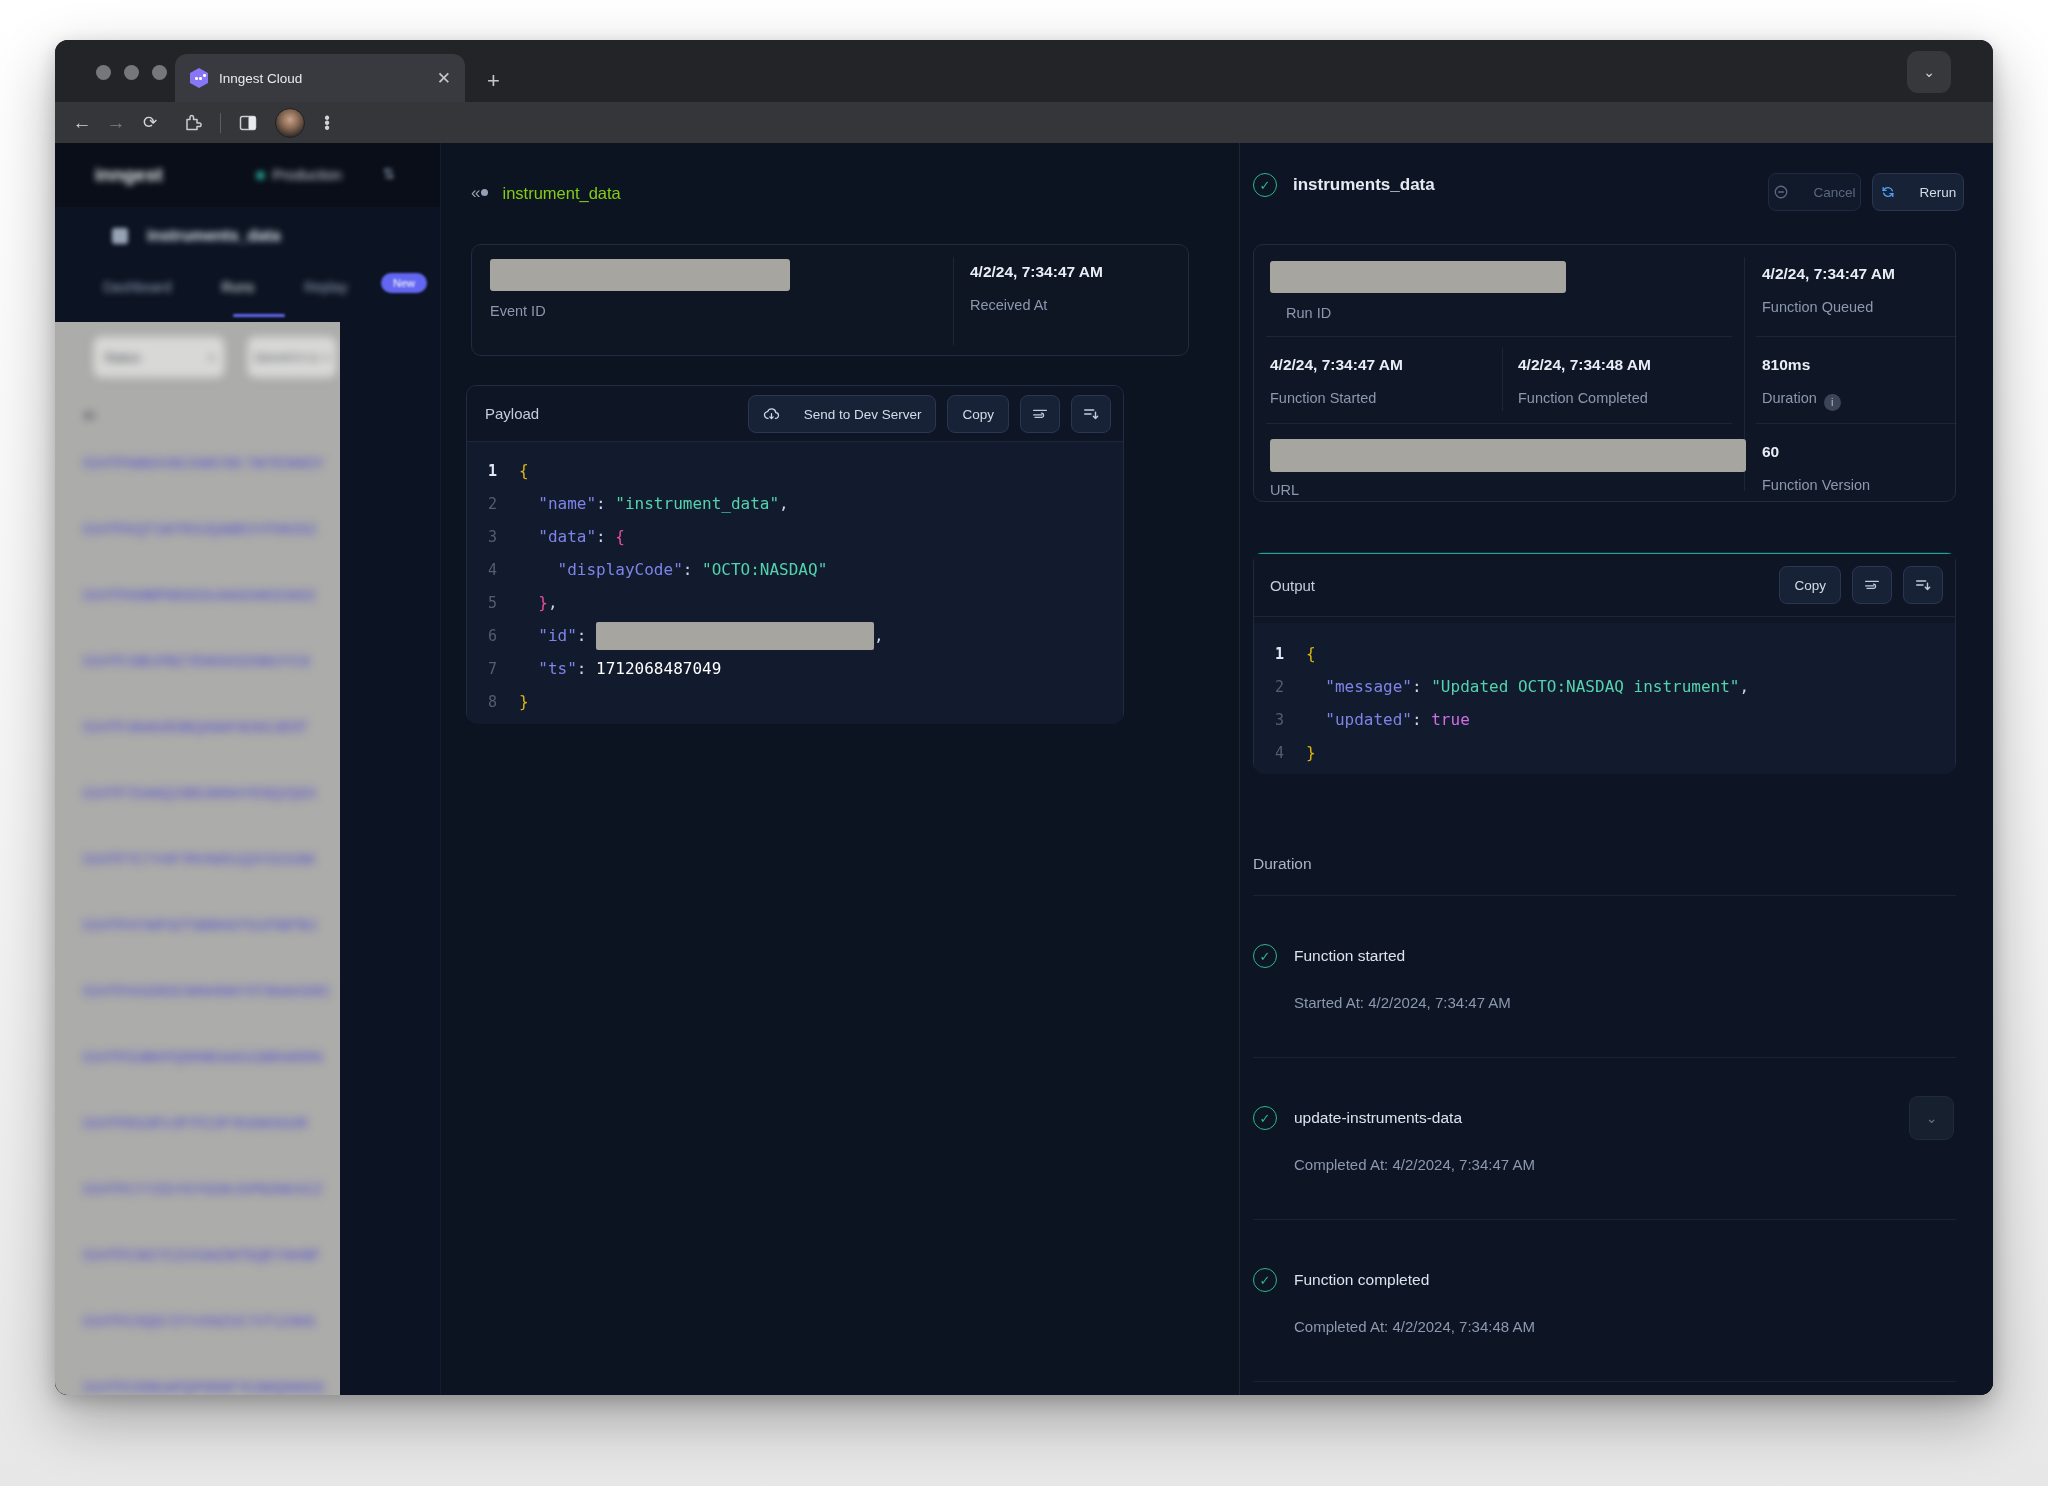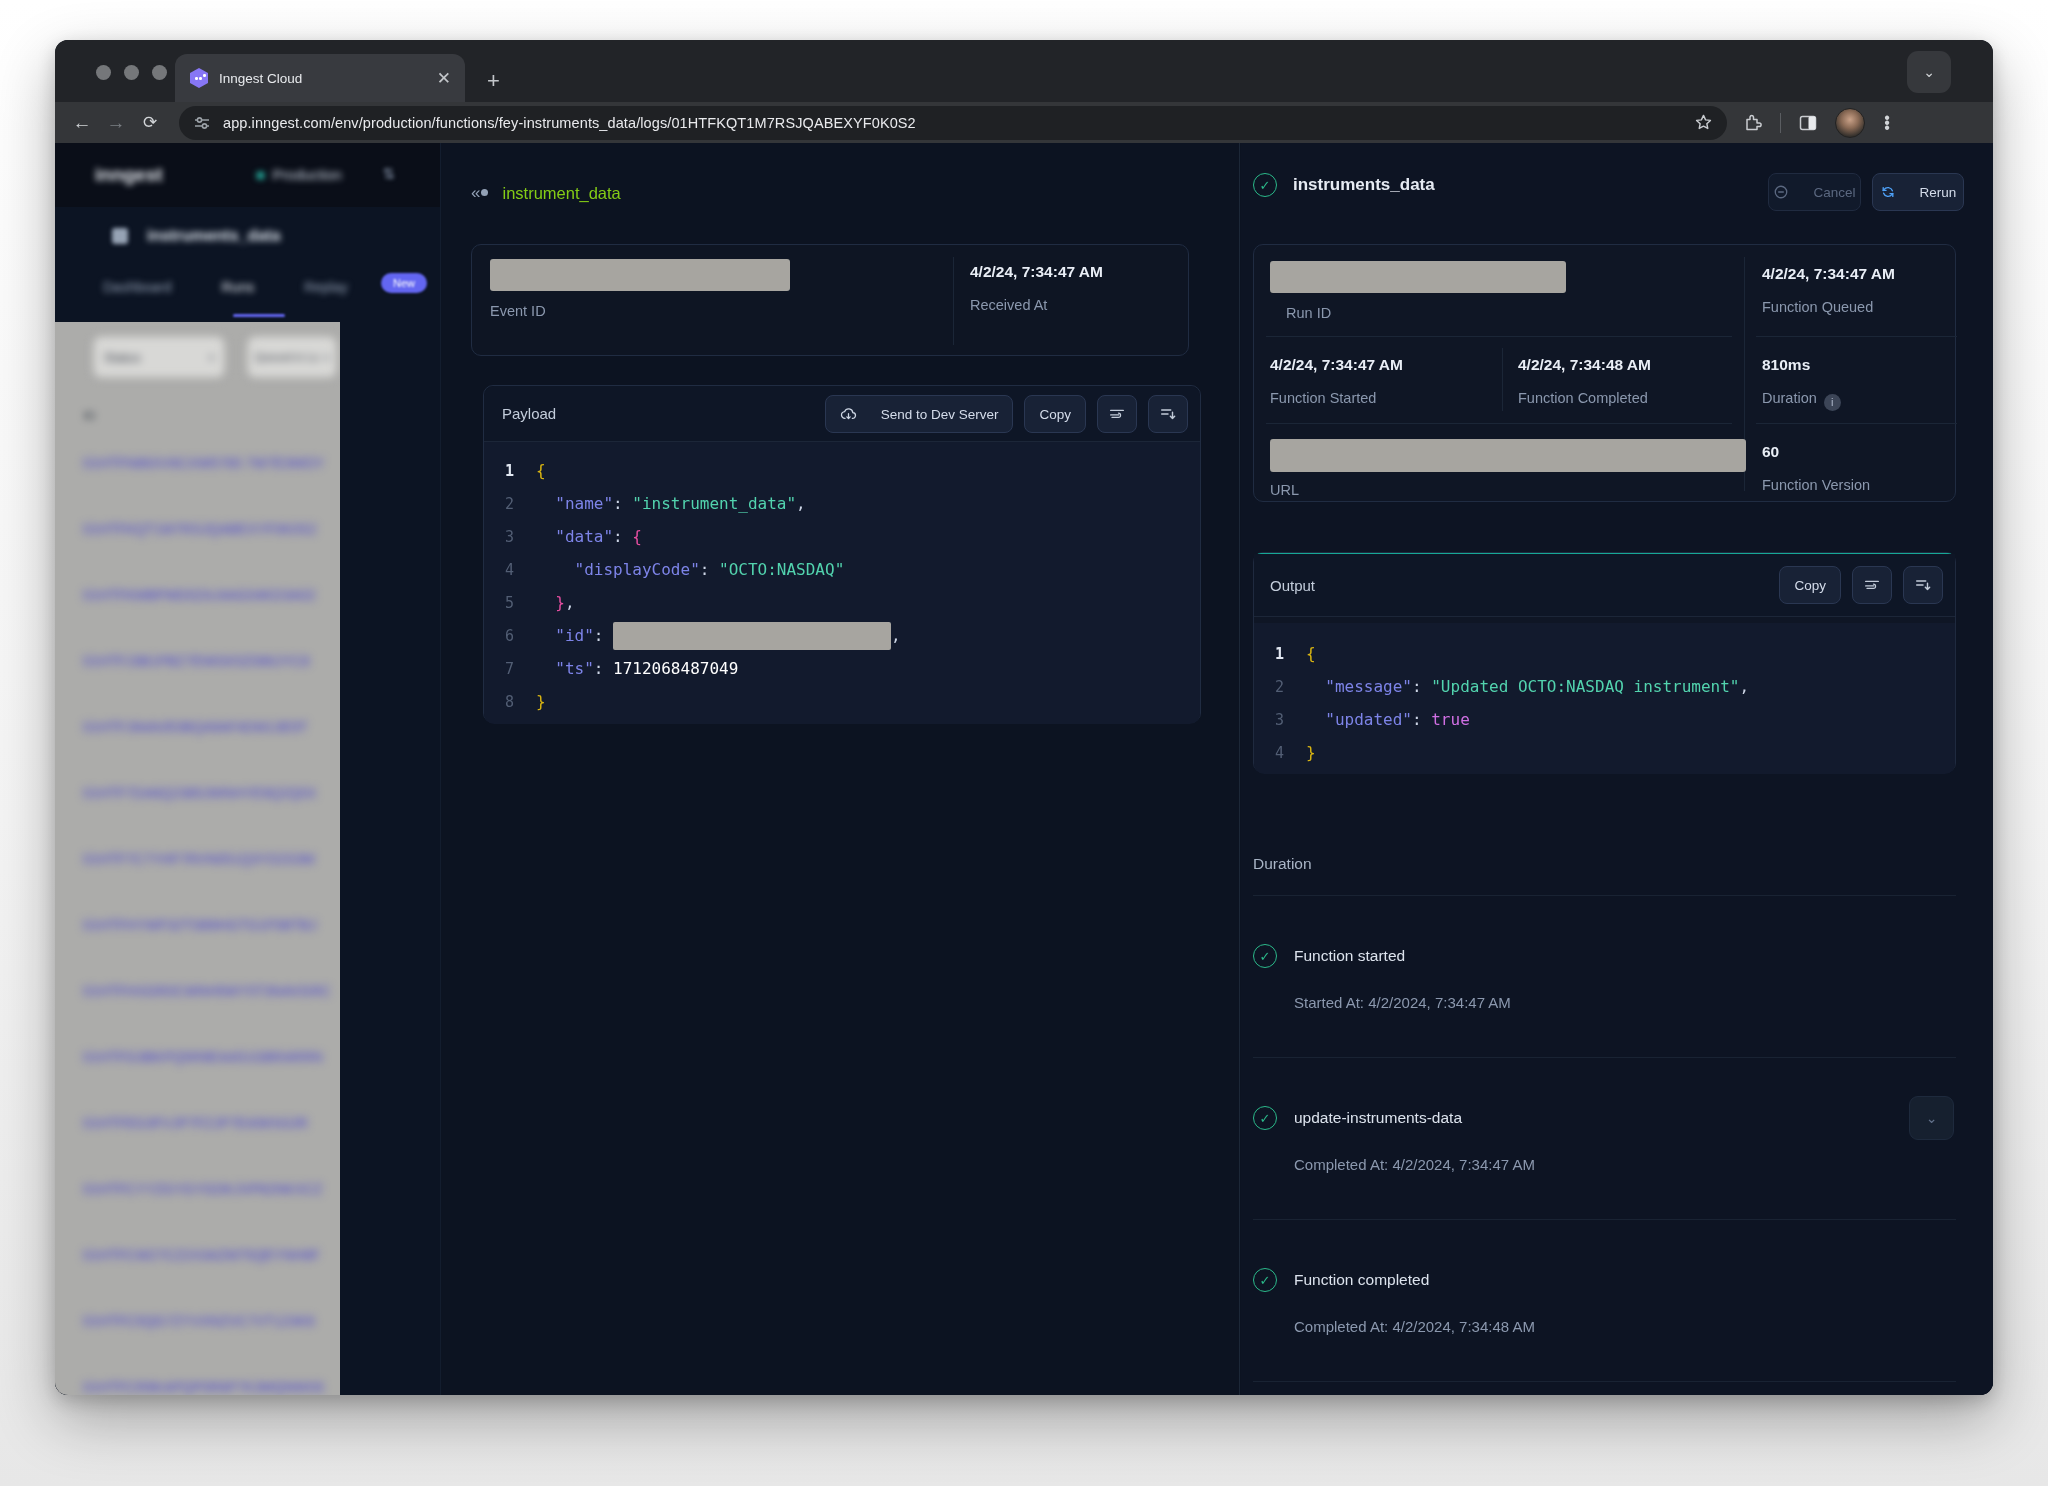--- a/index.html
+++ b/index.html
@@ -151,34 +151,20 @@
       <span class="tab-close">✕</span>
     </div>
     <div class="newtab">+</div>
     <div class="tabsearch">⌄</div>
   </div>
 
   <div class="toolbar">
     <div class="navbtn back">←</div>
     <div class="navbtn disabled">→</div>
     <div class="navbtn" style="font-size:17px">⟳</div>
-    <div class="omnibox">
-      <svg width="18" height="18" viewBox="0 0 18 18">
-        <g stroke="#9aa0a6" stroke-width="1.6" fill="none">
-          <line x1="2" y1="6" x2="16" y2="6"></line>
-            <circle cx="6.5" cy="6" r="2.1" fill="#202124"></circle>
-          <line x1="2" y1="12" x2="16" y2="12"></line>
-            <circle cx="11.5" cy="12" r="2.1" fill="#202124"></circle>
-        </g>
-      </svg>
-      <span class="url-text">app.inngest.com/env/production/functions/fey-instruments_data/logs/01HTFKQT1M7RSJQABEXYF0K0S2</span>
-      <svg width="19" height="19" viewBox="0 0 20 20">
-        <path d="M10 2.5l2.2 4.7 5.1.6-3.8 3.5 1 5-4.5-2.5-4.5 2.5 1-5-3.8-3.5 5.1-.6z" fill="none" stroke="#c9ccd0" stroke-width="1.5" stroke-linejoin="round"></path>
-      </svg>
-    </div>
     <div class="tb-icons">
       <svg width="20" height="20" viewBox="0 0 20 20">
         <path d="M4 8h3V5.5A1.8 1.8 0 0 1 10.5 5.5V8H14v3.5h2.3a1.8 1.8 0 0 1 0 3.6H14V18H4z" fill="none" stroke="#c9ccd0" stroke-width="1.5" stroke-linejoin="round" transform="translate(0,-1.5)"></path>
       </svg>
       <div class="tb-divider"></div>
       <svg width="20" height="20" viewBox="0 0 20 20">
         <rect x="2.5" y="3.5" width="15" height="13" rx="2" fill="none" stroke="#c9ccd0" stroke-width="1.5"></rect>
         <rect x="10.5" y="3.5" width="7" height="13" rx="1.5" fill="#e8eaed"></rect>
       </svg>
       <div class="avatar"></div>
@@ -246,21 +232,21 @@
       </div>
 
       <div class="card" style="left:30px; top:101px; width:718px; height:112px;">
         <div class="redact" style="left:18px; top:14px; width:300px; height:32px;"></div>
         <div class="meta-label" style="left:18px; top:58px;">Event ID</div>
         <div class="vdiv" style="left:481px; top:12px; height:88px;"></div>
         <div class="meta-value" style="left:498px; top:18px;">4/2/24, 7:34:47 AM</div>
         <div class="meta-label" style="left:498px; top:52px;">Received At</div>
       </div>
 
-      <div class="card" style="left:42px; top:242px; width:718px; height:338px;">
+      <div class="card" style="left:25px; top:242px; width:658px; height:338px;">
         <div class="code-card-header">
           <span class="code-card-title">Payload</span>
           <div class="hdr-btns">
             <div class="btn">
               <svg width="17" height="17" viewBox="0 0 20 20">
                 <path d="M6 14.5a4 4 0 0 1-.5-8 5 5 0 0 1 9.6 1.2 3.4 3.4 0 0 1-.6 6.8" fill="none" stroke="#cdd6e4" stroke-width="1.5" stroke-linecap="round"></path>
                 <path d="M10 9v5.5M8 12.8l2 2 2-2" fill="none" stroke="#cdd6e4" stroke-width="1.5" stroke-linecap="round" stroke-linejoin="round"></path>
               </svg>
               <span>Send to Dev Server</span>
             </div>

